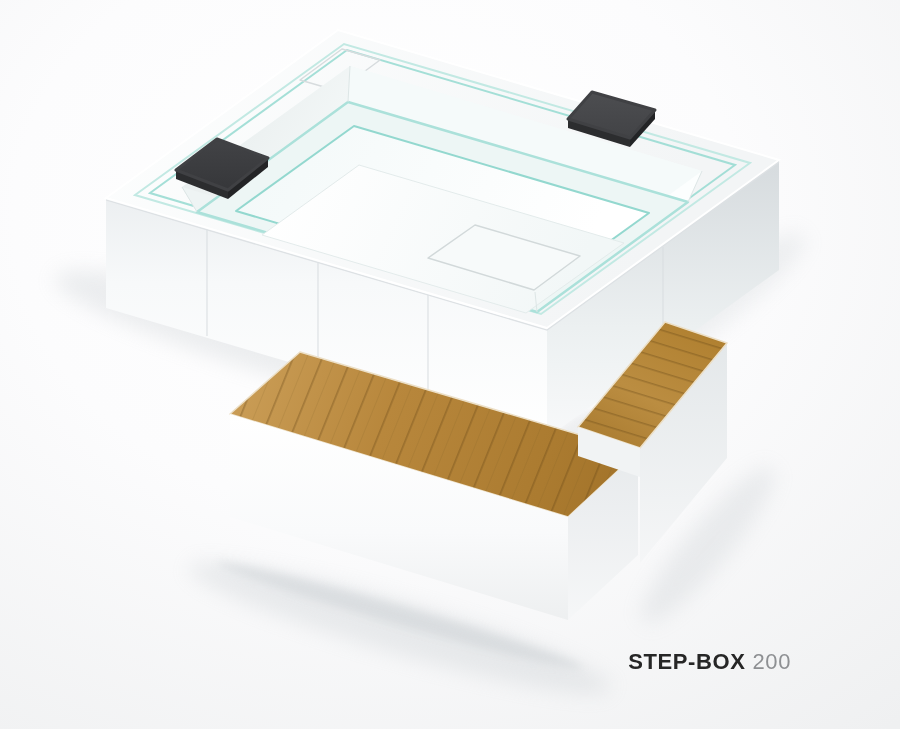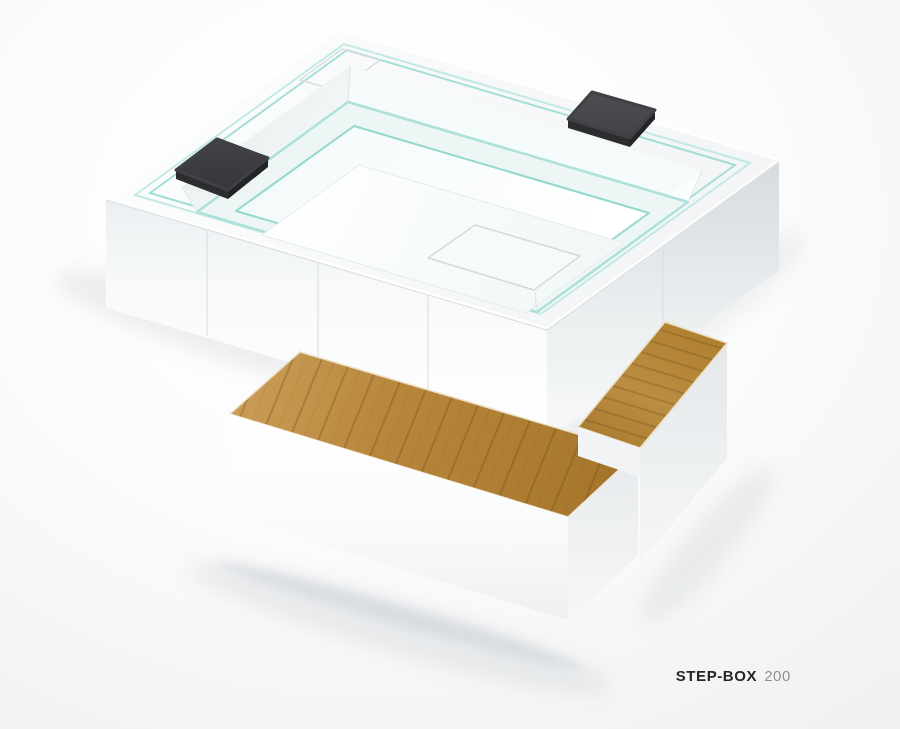--- a/index.html
+++ b/index.html
@@ -7,23 +7,23 @@
     position:relative;
     width:900px;height:729px;
     overflow:hidden;
     background:#ffffff;
     font-family:"Liberation Sans", sans-serif;
   }
   .scene-svg{position:absolute;left:0;top:0;width:900px;height:729px;display:block;}
   .caption{
     position:absolute;
     right:109px;
-    top:662px;
+    top:648px;
     white-space:nowrap;
-    font-size:15px;
+    font-size:22px;
     letter-spacing:0.6px;
     line-height:28px;
     user-select:none;
   }
   .caption .name{font-weight:700;color:#262626;}
   .caption .model{font-weight:400;color:#8e9093;margin-left:7px;}
 </style>
 </head>
 <body>
 

